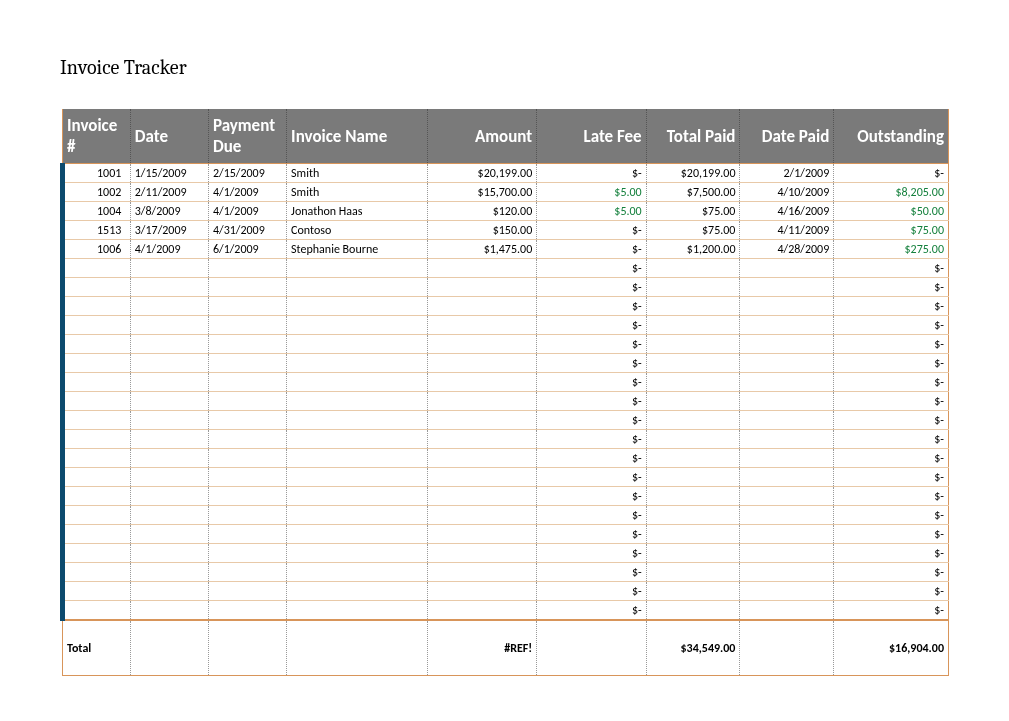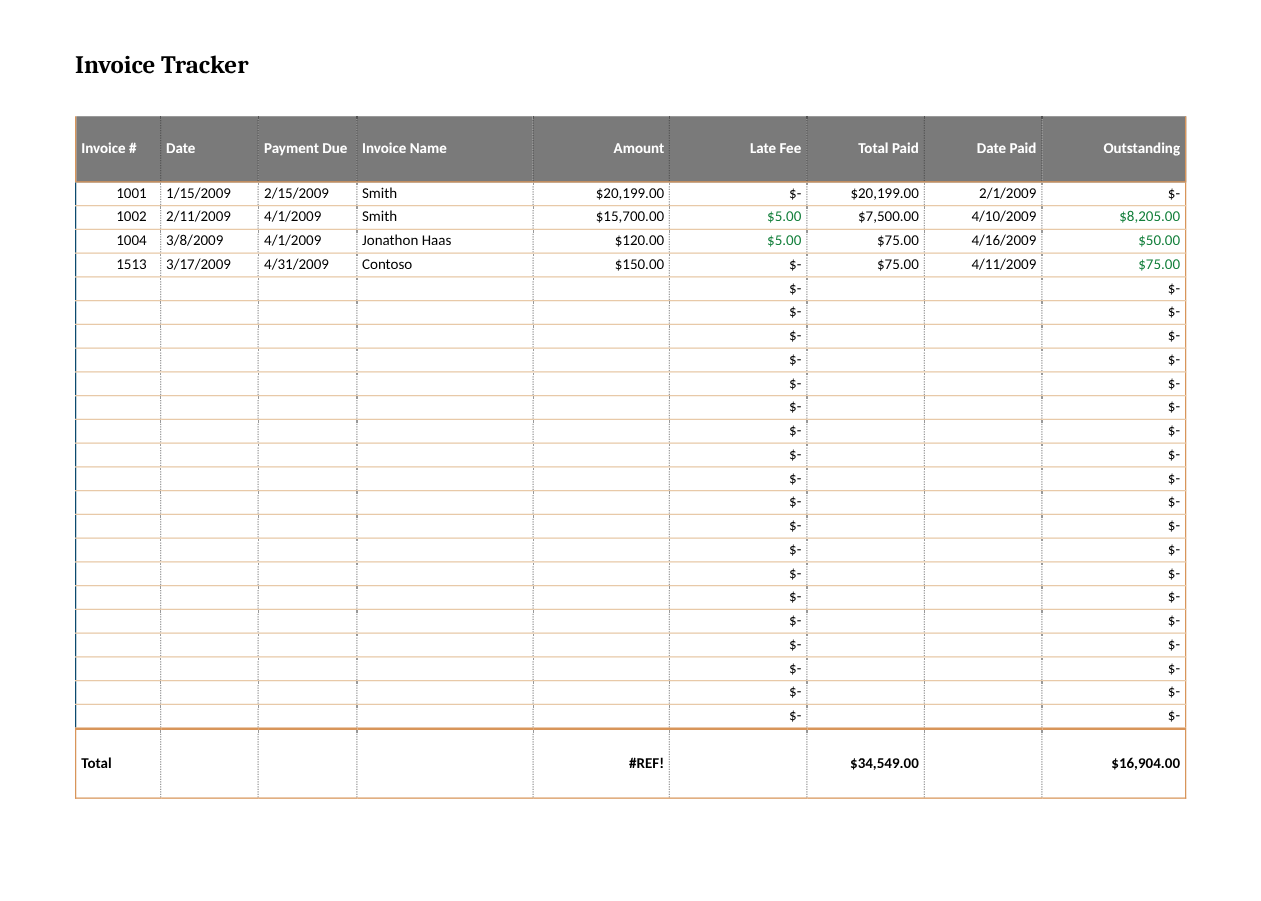--- a/index.html
+++ b/index.html
@@ -8,51 +8,51 @@
     font-family: Calibri, Arial, sans-serif;
     font-size: 12px;
     color: #000;
     background: #fff;
     width: 1009px;
     box-sizing: border-box;
   }
   h1 {
     font-family: Cambria, "Times New Roman", serif;
     font-size: 20px;
-    font-weight: bold;
-    margin: 0 0 30px 0;
+    font-weight: normal;
+    margin: 16px 0 30px 0;
   }
   table {
     border-collapse: collapse;
     width: 100%;
     table-layout: fixed;
   }
   thead th {
     background: #7a7a7a;
     color: #fff;
     font-weight: bold;
     text-align: left;
     padding: 6px 4px;
-    font-size: 12px;
+    font-size: 17px;
     border-right: 1px dotted #555;
     vertical-align: middle;
     height: 40px;
   }
   thead th:last-child { border-right: 1px solid #d8955a; }
   thead th:first-child { border-left: 1px solid #d8955a; }
   tbody td {
     border-right: 1px dotted #999;
     border-bottom: 1px solid #e8c9a8;
     padding: 1px 4px;
     height: 16px;
     font-size: 12px;
     white-space: nowrap;
     overflow: hidden;
   }
-  tbody td:first-child { border-left: 1px solid #0c4a6e; padding-left: 32px; }
+  tbody td:first-child { border-left: 5px solid #0c4a6e; padding-left: 32px; }
   tbody td:last-child  { border-right: 1px solid #d8955a; }
   tbody tr:first-child td { border-top: 1px solid #d8955a; }
   .num { text-align: right; }
   .red { color: #15803d; }
   tfoot td {
     font-weight: bold;
     border-top: 2px solid #d8955a;
     border-bottom: 1px solid #d8955a;
     border-right: 1px dotted #999;
     padding: 18px 4px;
@@ -139,20 +139,31 @@
         <td>3/17/2009</td>
         <td>4/31/2009</td>
         <td>Contoso</td>
         <td class="num">$150.00</td>
         <td class="num">$-</td>
         <td class="num">$75.00</td>
         <td class="num">4/11/2009</td>
         <td class="num red">$75.00</td>
       </tr>
       <tr>
+        <td>1006</td>
+        <td>4/1/2009</td>
+        <td>6/1/2009</td>
+        <td>Stephanie Bourne</td>
+        <td class="num">$1,475.00</td>
+        <td class="num">$-</td>
+        <td class="num">$1,200.00</td>
+        <td class="num">4/28/2009</td>
+        <td class="num red">$275.00</td>
+      </tr>
+      <tr>
         <td></td>
         <td></td>
         <td></td>
         <td></td>
         <td class="num"></td>
         <td class="num">$-</td>
         <td class="num"></td>
         <td class="num"></td>
         <td class="num">$-</td>
       </tr>

